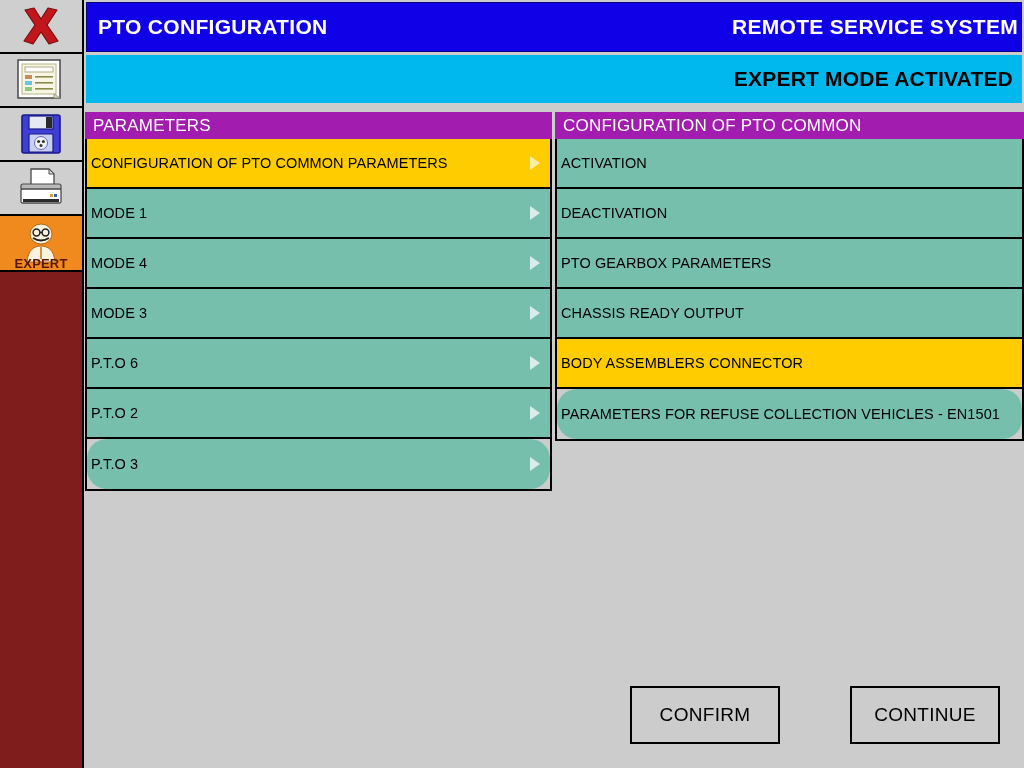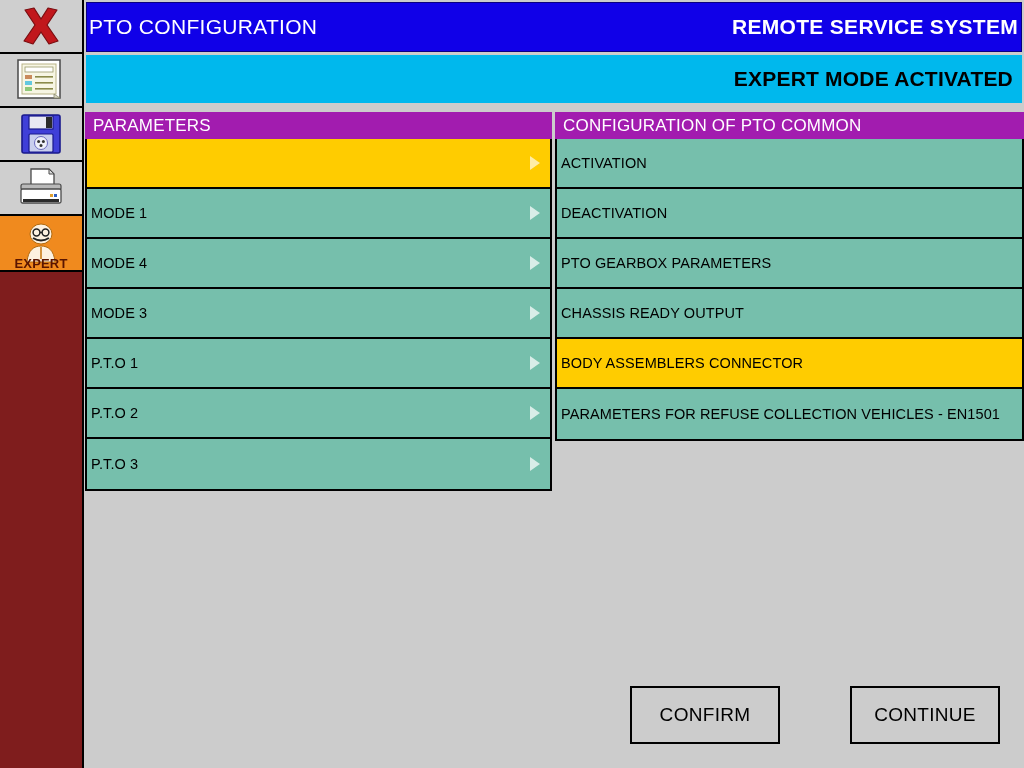--- a/index.html
+++ b/index.html
@@ -65,22 +65,22 @@
     background: #1000e8;
     border: 1px solid #0a0080;
     box-sizing: border-box;
     display: flex;
     align-items: center;
     justify-content: space-between;
   }
   #title-bar .left {
     color: #ffffff;
     font-size: 21px;
-    font-weight: normal;
-    padding-left: 2px;
+    font-weight: bold;
+    padding-left: 11px;
     letter-spacing: .3px;
   }
   #title-bar .right {
     color: #ffffff;
     font-size: 21px;
     font-weight: bold;
     padding-right: 3px;
     letter-spacing: .3px;
   }
 
@@ -135,21 +135,21 @@
     background: #76bfac;
     border-bottom: 2px solid #000;
     box-sizing: border-box;
     display: flex;
     align-items: center;
     padding-left: 4px;
     color: #000;
     font-size: 14.5px;
     letter-spacing: .1px;
   }
-  .row:last-child { border-bottom: none; }
+  .row:last-child { border-bottom: none; border-radius: 20px; }
   .row.selected { background: #ffcc00; }
 
   .row .arrow {
     position: absolute;
     right: 10px;
     top: 50%;
     transform: translateY(-50%);
     width: 0; height: 0;
     border-left: 10px solid rgba(255,255,255,0.72);
     border-top: 7px solid transparent;
@@ -260,36 +260,37 @@
   </div>
 
   <div id="status-bar">
     <span class="txt">EXPERT MODE ACTIVATED</span>
   </div>
 
   <div class="panel" id="panel-left">
     <div class="panel-header">PARAMETERS</div>
     <div class="panel-body" id="left-rows">
         <div class="row selected">
+          <span>CONFIGURATION OF PTO COMMON PARAMETERS</span>
           <span class="arrow"></span>
         </div>
         <div class="row">
           <span>MODE 1</span>
           <span class="arrow"></span>
         </div>
         <div class="row">
           <span>MODE 4</span>
           <span class="arrow"></span>
         </div>
         <div class="row">
           <span>MODE 3</span>
           <span class="arrow"></span>
         </div>
         <div class="row">
-          <span>P.T.O 1</span>
+          <span>P.T.O 6</span>
           <span class="arrow"></span>
         </div>
         <div class="row">
           <span>P.T.O 2</span>
           <span class="arrow"></span>
         </div>
         <div class="row">
           <span>P.T.O 3</span>
           <span class="arrow"></span>
         </div>

